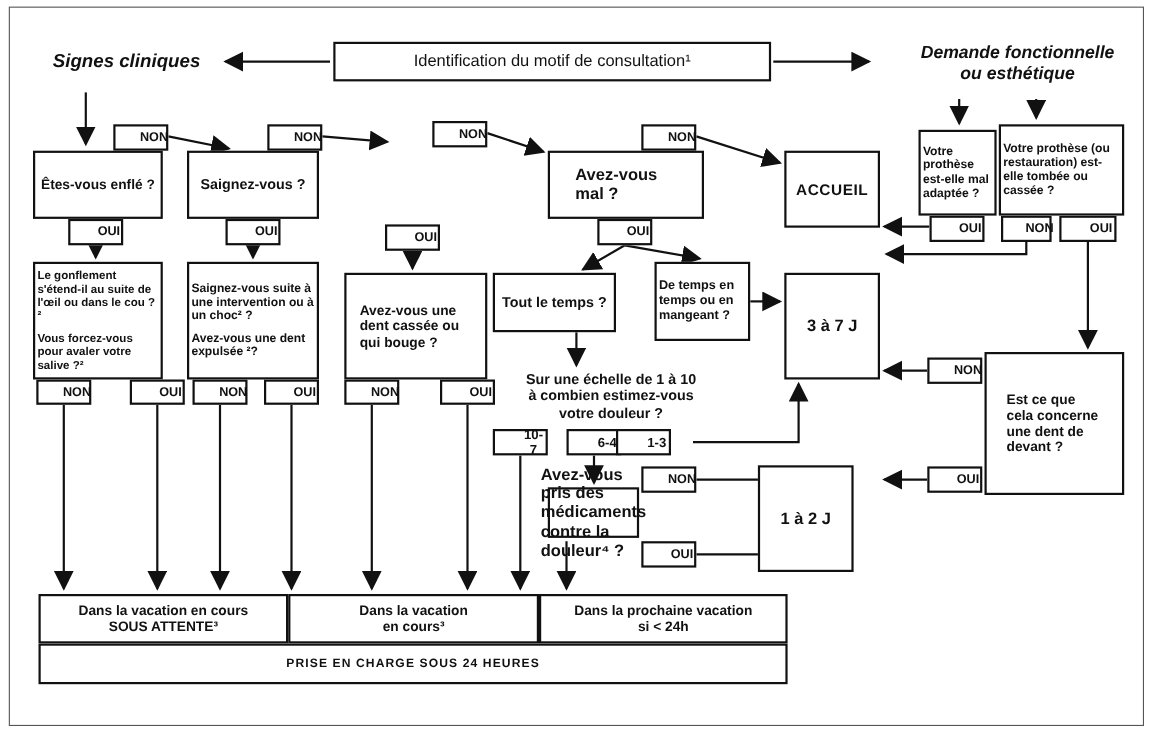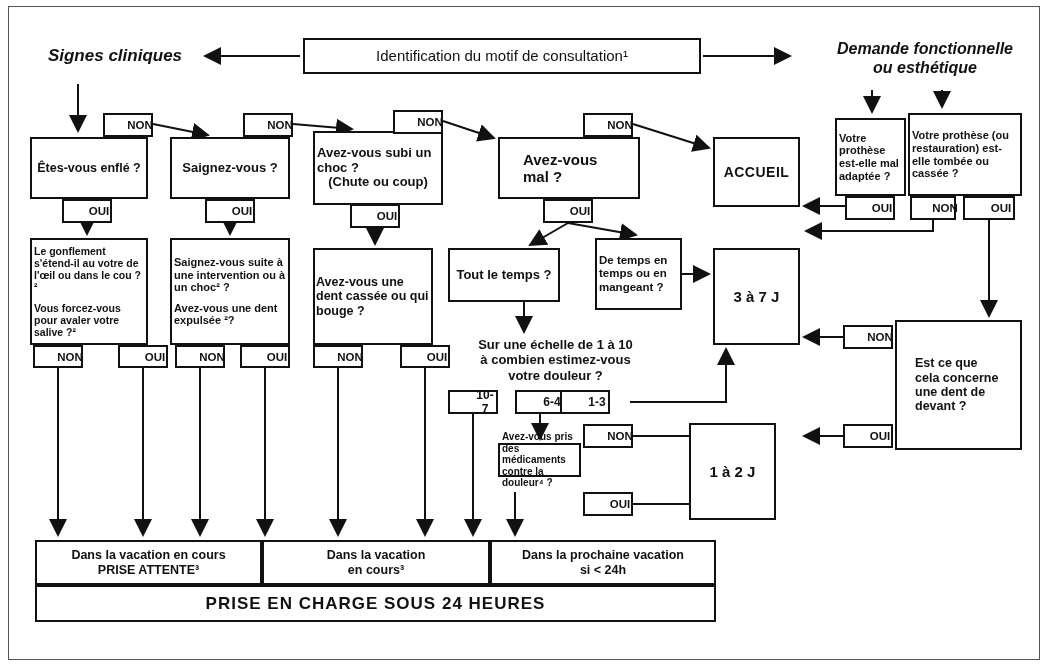--- a/index.html
+++ b/index.html
@@ -88,84 +88,80 @@
     <span>ou esthétique</span>
   </div>
 
   <div class="tag" style="left:103px;top:113px;width:50px;height:24px">NON</div>
   <div class="tag" style="left:243px;top:113px;width:50px;height:24px">NON</div>
   <div class="tag" style="left:393px;top:110px;width:50px;height:24px">NON</div>
   <div class="tag" style="left:583px;top:113px;width:50px;height:24px">NON</div>
 
   <div class="box" style="left:30px;top:137px;width:118px;height:62px;font-size:12.5px">Êtes-vous enflé ?</div>
   <div class="box" style="left:170px;top:137px;width:120px;height:62px;font-size:13px">Saignez-vous ?</div>
-  <div class="box" style="left:313px;top:131px;width:130px;height:74px;font-size:13px">
-    <span>Avez-vous subi un choc ?</span>
-    <span>(Chute ou coup)</span>
-  </div>
   <div class="box" style="left:498px;top:137px;width:142px;height:62px;font-size:15px">
     <span style="display:block;width:92px">Avez-vous mal ?</span>
   </div>
   <div class="box" style="left:713px;top:137px;width:87px;height:70px;font-size:14px;letter-spacing:.5px">ACCUEIL</div>
 
   <div class="box" style="left:835px;top:118px;width:71px;height:78px;font-size:11px">Votre prothèse est-elle mal adaptée ?</div>
   <div class="box" style="left:908px;top:113px;width:114px;height:83px;font-size:11px">Votre prothèse (ou restauration) est-elle tombée ou cassée ?</div>
   <div class="tag" style="left:845px;top:196px;width:50px;height:24px">OUI</div>
   <div class="tag" style="left:910px;top:196px;width:46px;height:24px">NON</div>
   <div class="tag" style="left:963px;top:196px;width:52px;height:24px">OUI</div>
 
   <div class="tag" style="left:62px;top:199px;width:50px;height:24px">OUI</div>
   <div class="tag" style="left:205px;top:199px;width:50px;height:24px">OUI</div>
   <div class="tag" style="left:350px;top:204px;width:50px;height:24px">OUI</div>
   <div class="tag" style="left:543px;top:199px;width:50px;height:24px">OUI</div>
 
   <div class="box" style="left:30px;top:238px;width:118px;height:107px;font-size:10.5px">
-    <span>Le gonflement s'étend-il au votre de l'œil ou dans le cou ?²</span>
+    <span>Le gonflement s'étend-il au suite de l'œil ou dans le cou ?²</span>
     <span class="gap-top">Vous forcez-vous pour avaler votre salive ?²</span>
   </div>
   <div class="box" style="left:170px;top:238px;width:120px;height:107px;font-size:11px">
     <span>Saignez-vous suite à une intervention ou à un choc² ?</span>
     <span class="gap-top">Avez-vous une dent expulsée ²?</span>
   </div>
-  <div class="box" style="left:313px;top:248px;width:120px;height:97px;font-size:12.5px;padding:6px 1px">Avez-vous une dent cassée ou qui bouge ?</div>
+  <div class="box" style="left:313px;top:248px;width:130px;height:97px;font-size:12.5px;padding:6px 12px">Avez-vous une dent cassée ou qui bouge ?</div>
   <div class="box" style="left:448px;top:248px;width:112px;height:54px;font-size:13px">Tout le temps ?</div>
   <div class="box" style="left:595px;top:238px;width:87px;height:72px;font-size:11.5px">De temps en temps ou en mangeant ?</div>
   <div class="box" style="left:713px;top:248px;width:87px;height:97px;font-size:15px">3 à 7 J</div>
 
   <div class="tag" style="left:33px;top:345px;width:50px;height:23px">NON</div>
   <div class="tag" style="left:118px;top:345px;width:50px;height:23px">OUI</div>
   <div class="tag" style="left:175px;top:345px;width:50px;height:23px">NON</div>
   <div class="tag" style="left:240px;top:345px;width:50px;height:23px">OUI</div>
   <div class="tag" style="left:313px;top:345px;width:50px;height:23px">NON</div>
   <div class="tag" style="left:400px;top:345px;width:50px;height:23px">OUI</div>
 
   <div class="plain" style="left:448px;top:336px;width:215px;height:48px;font-size:13px">
     <span>Sur une échelle de 1 à 10</span>
     <span>à combien estimez-vous</span>
     <span>votre douleur ?</span>
   </div>
   <div class="tag" style="left:448px;top:390px;width:50px;height:24px;font-size:12px">10-7</div>
   <div class="tag" style="left:515px;top:390px;width:50px;height:24px;font-size:12px">6-4</div>
   <div class="tag" style="left:560px;top:390px;width:50px;height:24px;font-size:12px">1-3</div>
 
-  <div class="box" style="left:498px;top:443px;width:83px;height:34px;font-size:10px">Avez-vous pris des médicaments contre la douleur⁴ ?</div>
+  <div class="box" style="left:498px;top:443px;width:83px;height:46px;font-size:15px">Avez-vous pris des médicaments contre la douleur⁴ ?</div>
   <div class="tag" style="left:583px;top:424px;width:50px;height:24px">NON</div>
   <div class="tag" style="left:583px;top:492px;width:50px;height:24px">OUI</div>
   <div class="box" style="left:689px;top:423px;width:87px;height:97px;font-size:15px">1 à 2 J</div>
 
   <div class="tag" style="left:843px;top:325px;width:50px;height:24px">NON</div>
   <div class="box" style="left:895px;top:320px;width:127px;height:130px;font-size:12.5px;padding:6px 18px">Est ce que cela concerne une dent de devant ?</div>
   <div class="tag" style="left:843px;top:424px;width:50px;height:24px">OUI</div>
 
   <div class="box" style="left:35px;top:540px;width:227px;height:45px;font-size:12.5px">
     <span>Dans la vacation en cours</span>
-    <span>PRISE ATTENTE³</span>
+    <span>SOUS ATTENTE³</span>
   </div>
   <div class="box" style="left:262px;top:540px;width:228px;height:45px;font-size:12.5px">
     <span>Dans la vacation</span>
     <span>en cours³</span>
   </div>
   <div class="box" style="left:490px;top:540px;width:226px;height:45px;font-size:12.5px">
     <span>Dans la prochaine vacation</span>
     <span>si &lt; 24h</span>
   </div>
-  <div class="box" style="left:35px;top:585px;width:681px;height:37px;font-size:17px;letter-spacing:1px">PRISE EN CHARGE SOUS 24 HEURES</div>
+  <div class="box" style="left:35px;top:585px;width:681px;height:37px;font-size:11px;letter-spacing:1px">PRISE EN CHARGE SOUS 24 HEURES</div>
 </div>
 
 </body></html>

